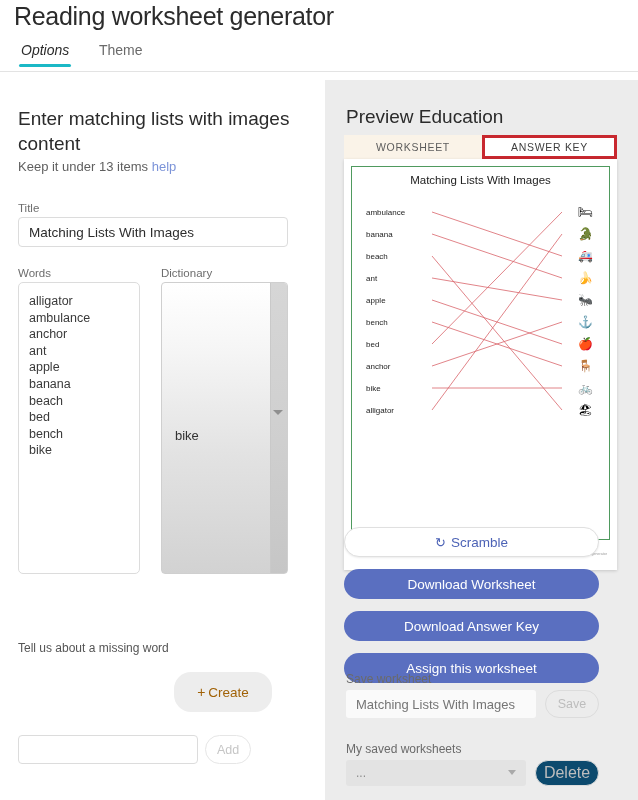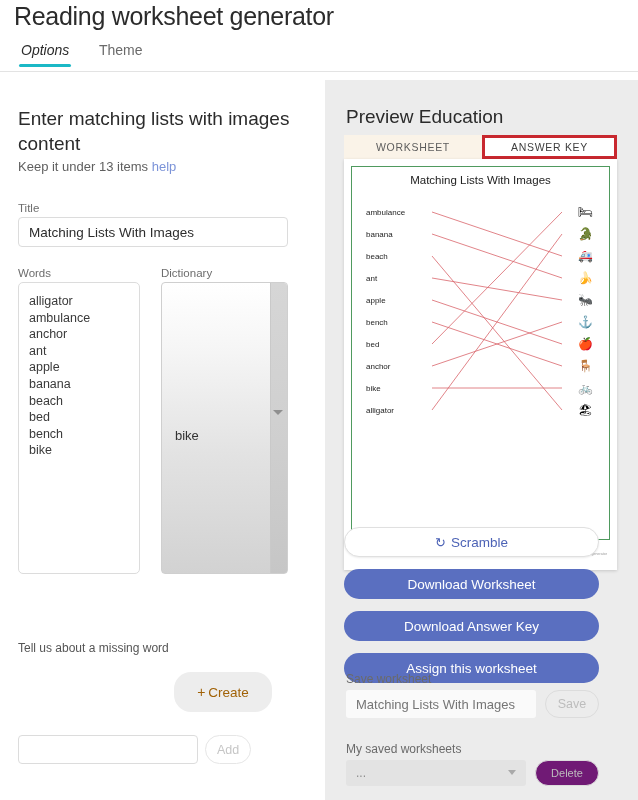--- a/index.html
+++ b/index.html
@@ -214,22 +214,22 @@
     font-size: 12px; color: #8d8d8d; padding: 0 10px;
     font-family: "Liberation Sans", sans-serif;
   }
   .saved-caret {
     position: absolute; left: 183px; top: 690px;
     width: 0; height: 0; border-left: 4px solid transparent;
     border-right: 4px solid transparent; border-top: 5px solid #a9a9a9;
   }
   .delete-btn {
     position: absolute; left: 210px; top: 680px; width: 64px; height: 26px;
-    background: #701a75; border: 1px solid #dcdcdc; border-radius: 13px;
-    color: #bdbdbd; font-size: 11px; cursor: default;
+    background: #0c4a6e; border: 1px solid #dcdcdc; border-radius: 13px;
+    color: #bdbdbd; font-size: 16px; cursor: default;
     font-family: "Liberation Sans", sans-serif;
   }
 </style>
 </head>
 <body>
 
 <div id="app">
 
   <div class="page-title">Reading worksheet generator</div>
 

